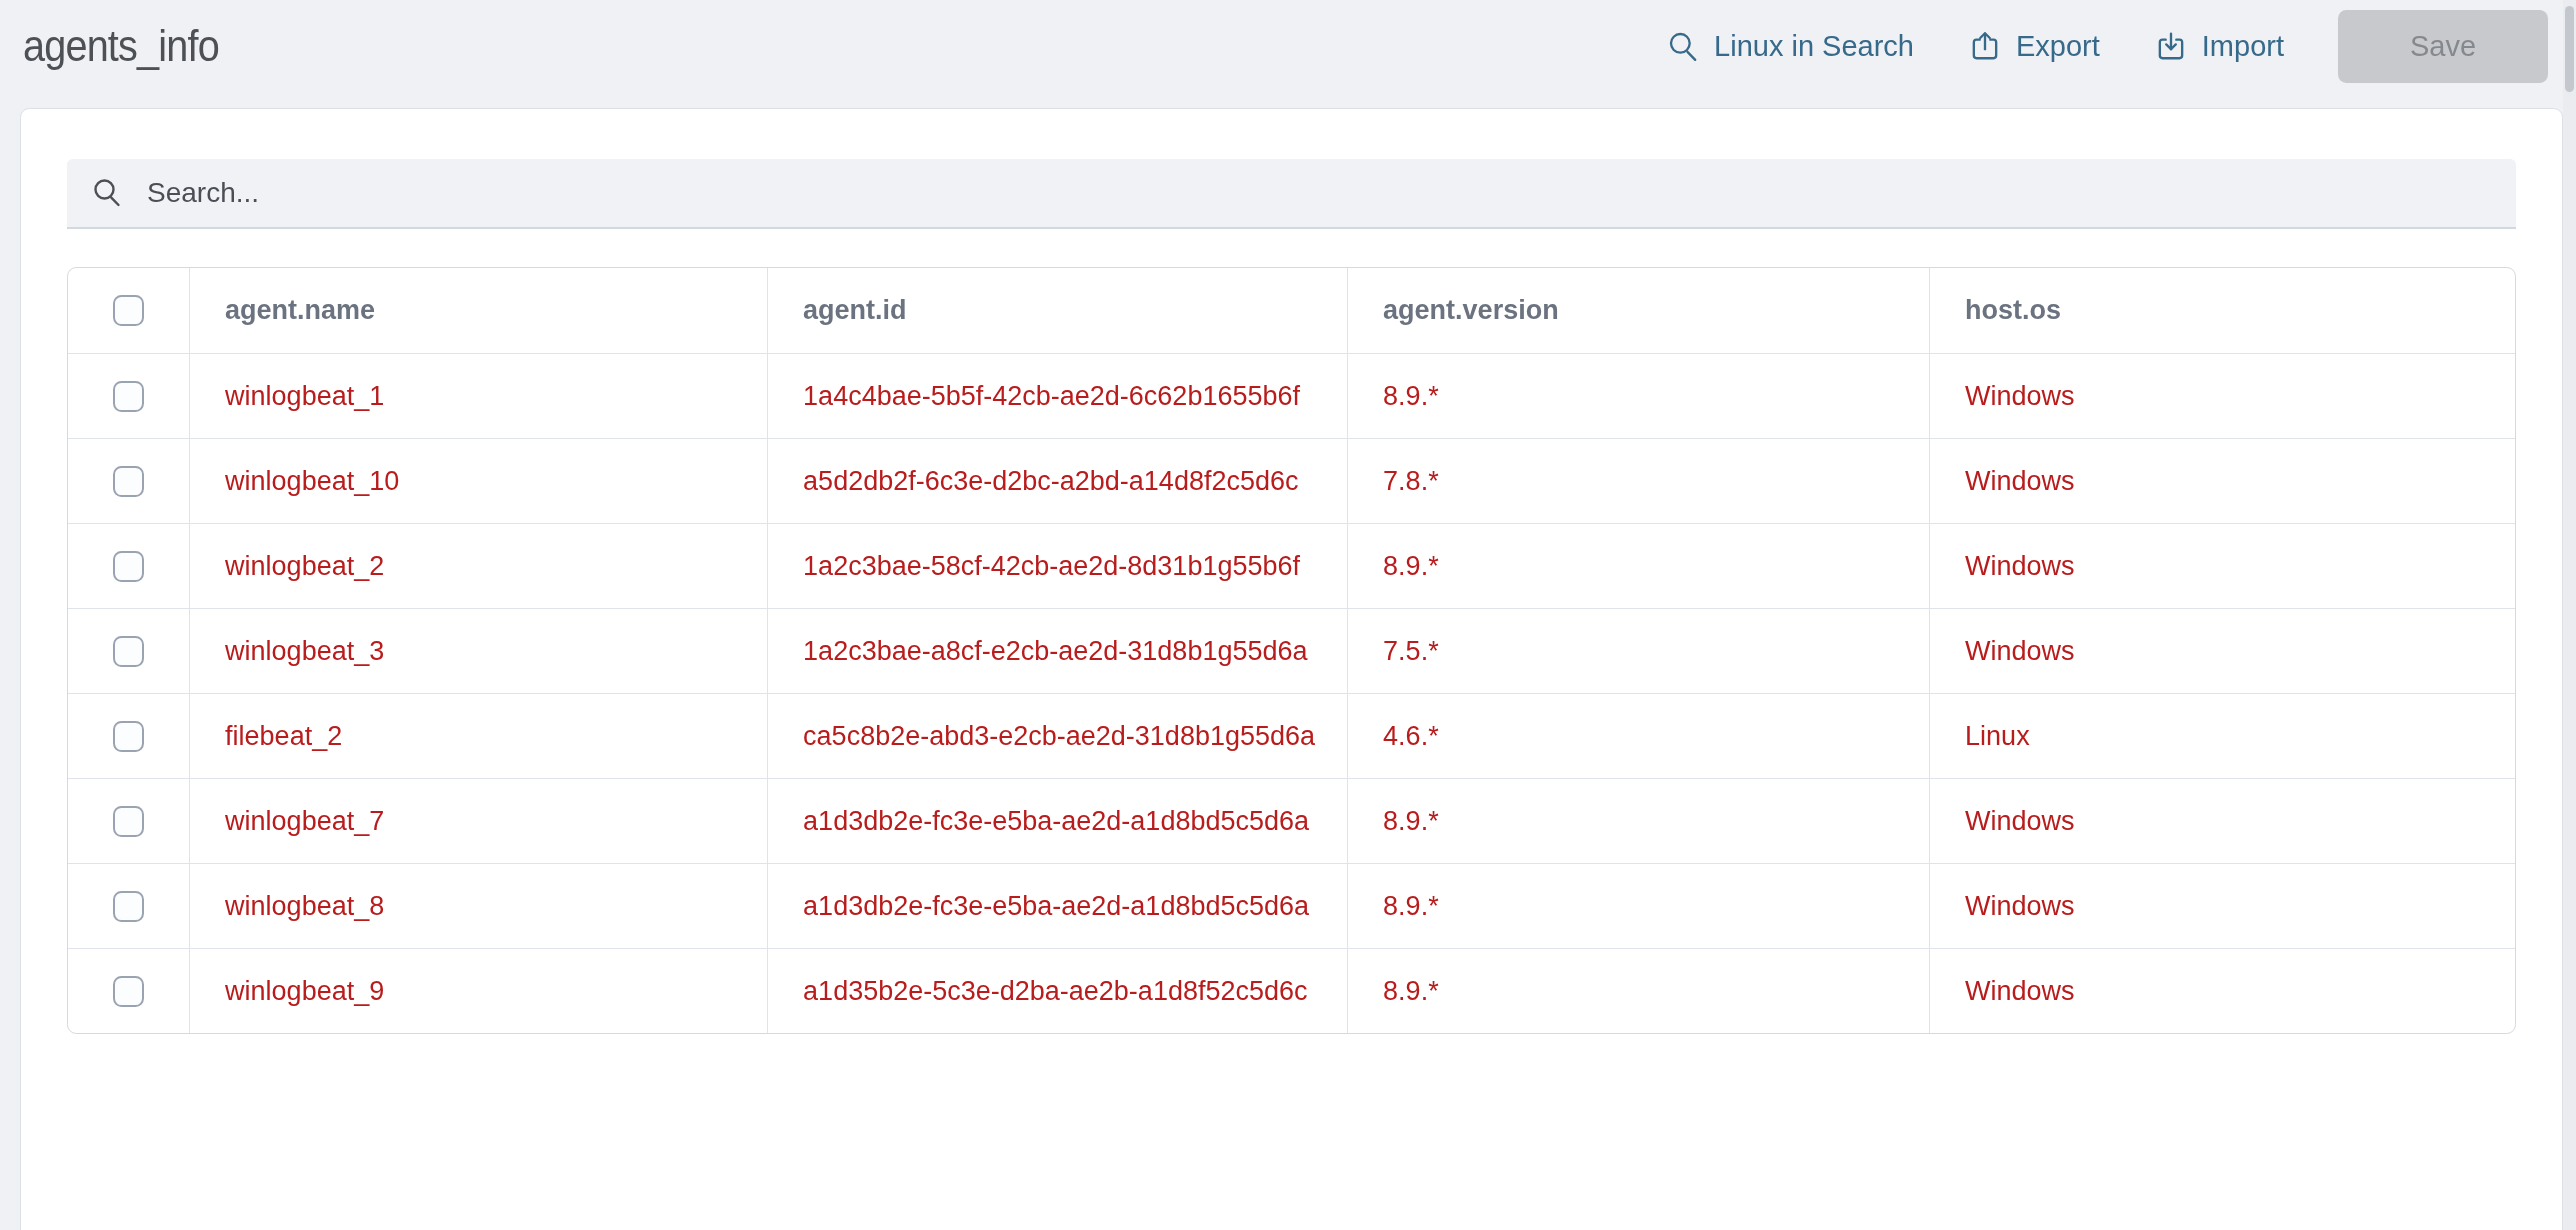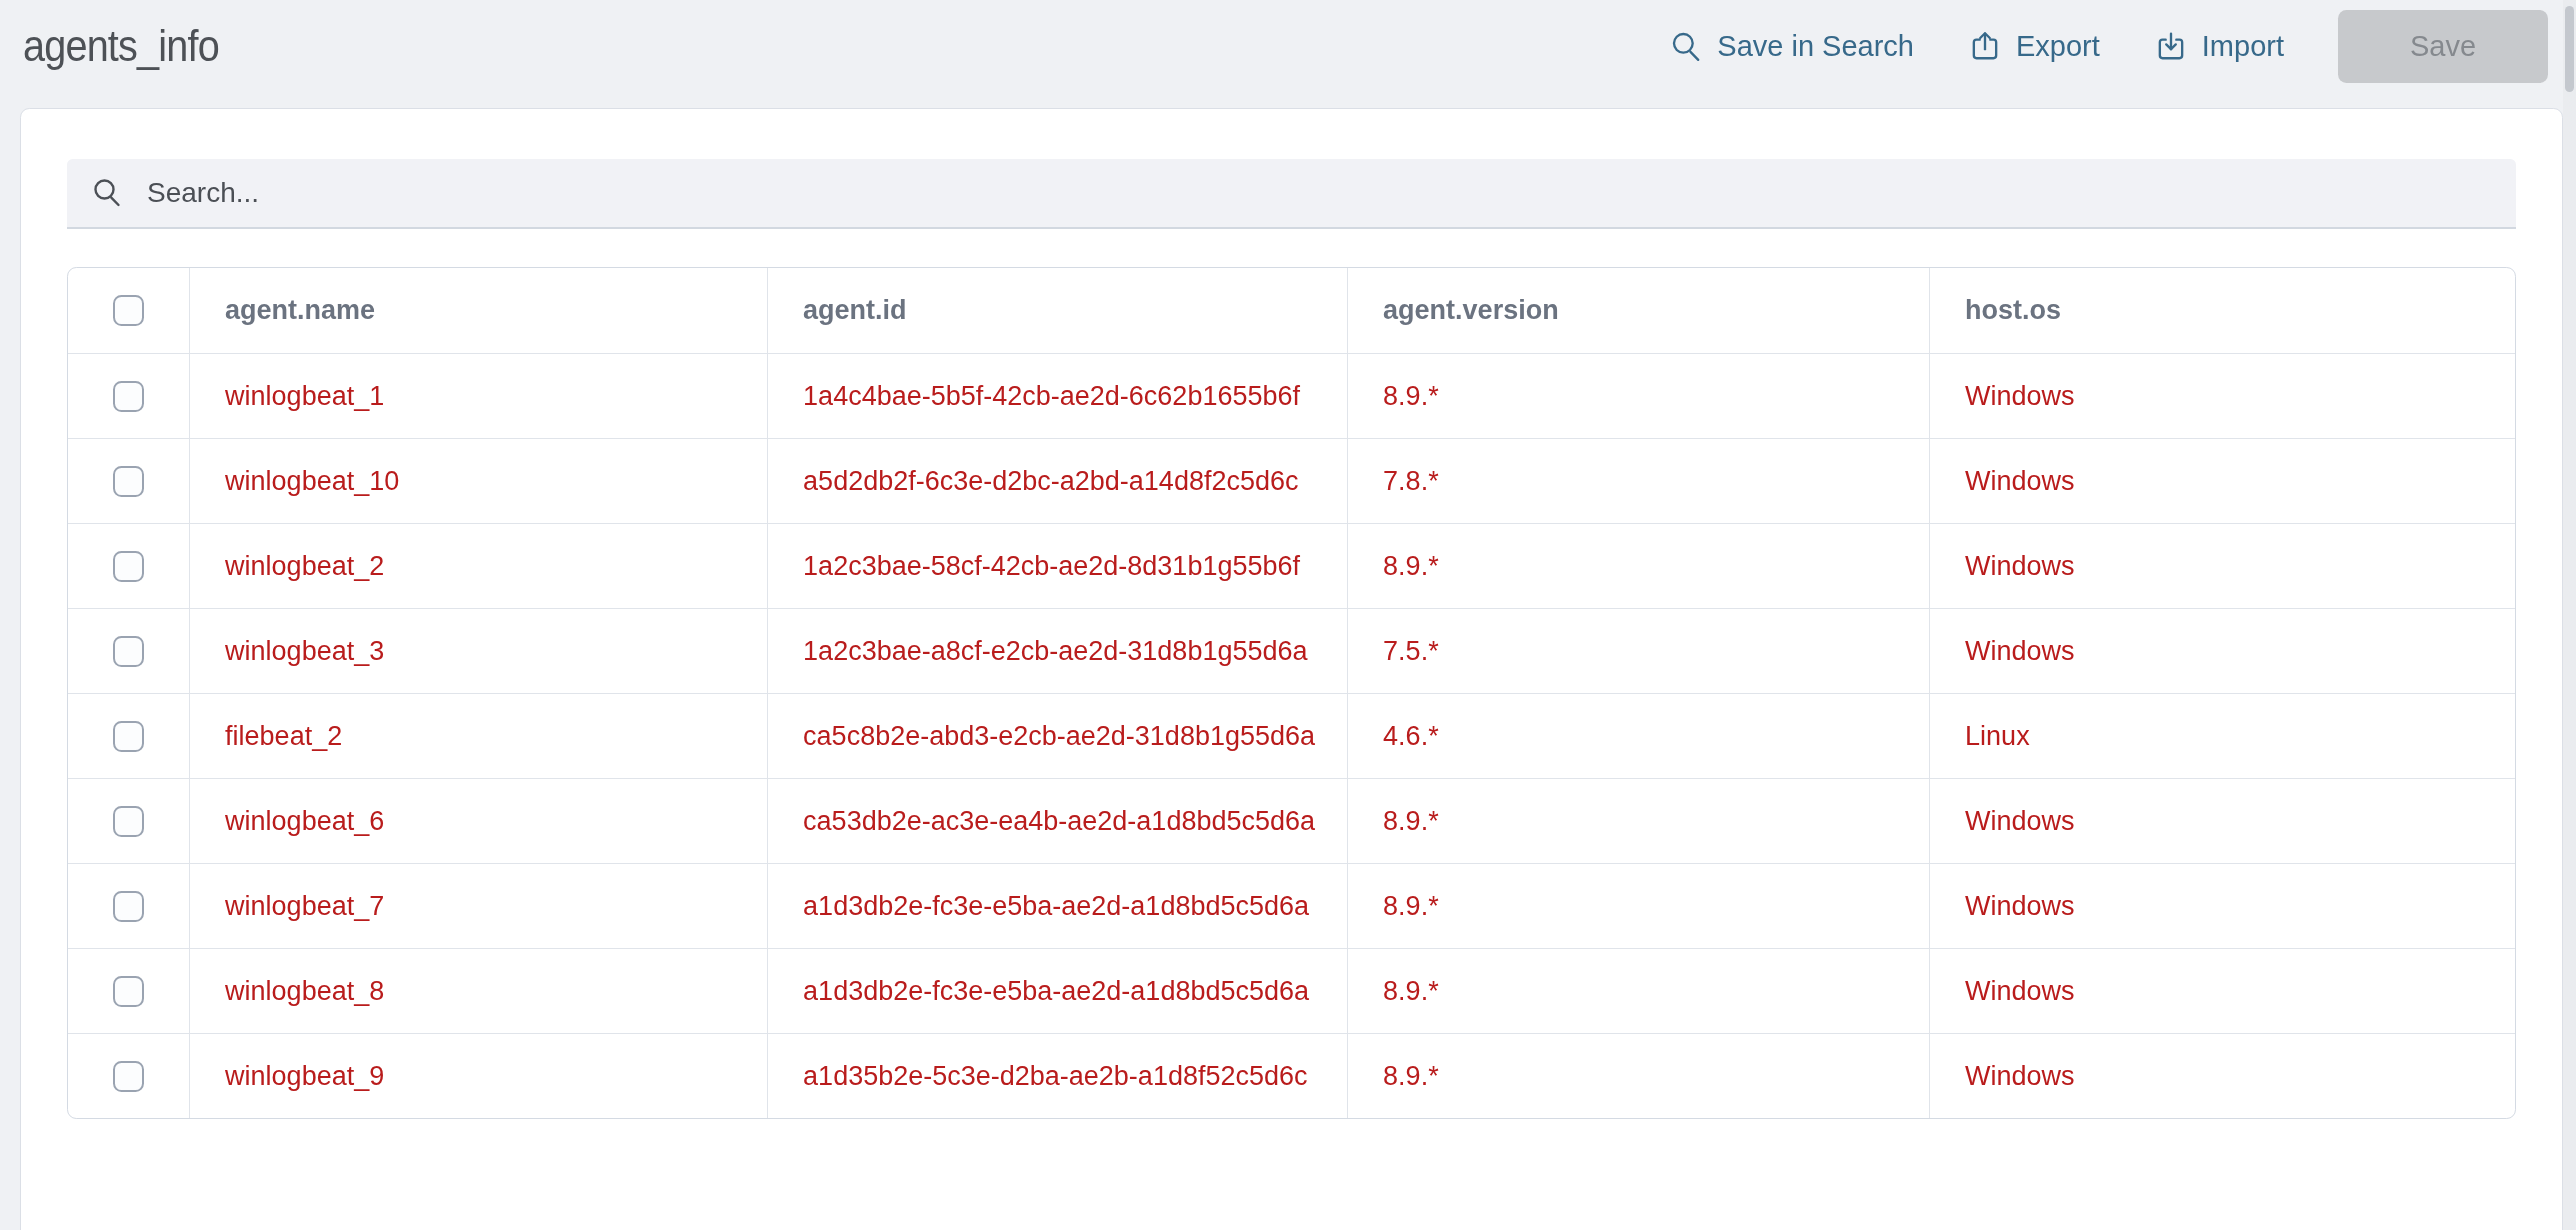--- a/index.html
+++ b/index.html
@@ -76,21 +76,21 @@
     <div class="page-title">agents_info</div>
 
     <div class="toolbar">
       <div class="tool-link">
         <span>
           <svg width="34" height="34" viewBox="0 0 32 32" fill="none" stroke="#37698a" stroke-width="2.2" stroke-linecap="round">
             <circle cx="13.5" cy="13.5" r="8.8"></circle>
             <path d="M20.2 21.5 L27.5 29"></path>
           </svg>
         </span>
-        <span>Save in Search</span>
+        <span>Linux in Search</span>
       </div>
 
       <div class="tool-link">
         <span>
           <svg width="34" height="34" viewBox="0 0 32 32" fill="none" stroke="#37698a" stroke-width="2.2" stroke-linecap="round" stroke-linejoin="round">
             <path d="M11 10 H8 a2.5 2.5 0 0 0 -2.5 2.5 V25 a2.5 2.5 0 0 0 2.5 2.5 H24 a2.5 2.5 0 0 0 2.5 -2.5 V12.5 a2.5 2.5 0 0 0 -2.5 -2.5 H21"></path>
             <path d="M16 19 V4.5"></path>
             <path d="M11.5 8.5 L16 4 L20.5 8.5"></path>
           </svg>
         </span>
@@ -189,29 +189,20 @@
   <tr>
     <td class="check-cell">
       <div class="checkbox"></div>
     </td>
     <td>filebeat_2</td>
     <td>ca5c8b2e-abd3-e2cb-ae2d-31d8b1g55d6a</td>
     <td>4.6.*</td>
     <td>Linux</td>
   </tr>
 
-  <tr>
-    <td class="check-cell">
-      <div class="checkbox"></div>
-    </td>
-    <td>winlogbeat_6</td>
-    <td>ca53db2e-ac3e-ea4b-ae2d-a1d8bd5c5d6a</td>
-    <td>8.9.*</td>
-    <td>Windows</td>
-  </tr>
 
   <tr>
     <td class="check-cell">
       <div class="checkbox"></div>
     </td>
     <td>winlogbeat_7</td>
     <td>a1d3db2e-fc3e-e5ba-ae2d-a1d8bd5c5d6a</td>
     <td>8.9.*</td>
     <td>Windows</td>
   </tr>

